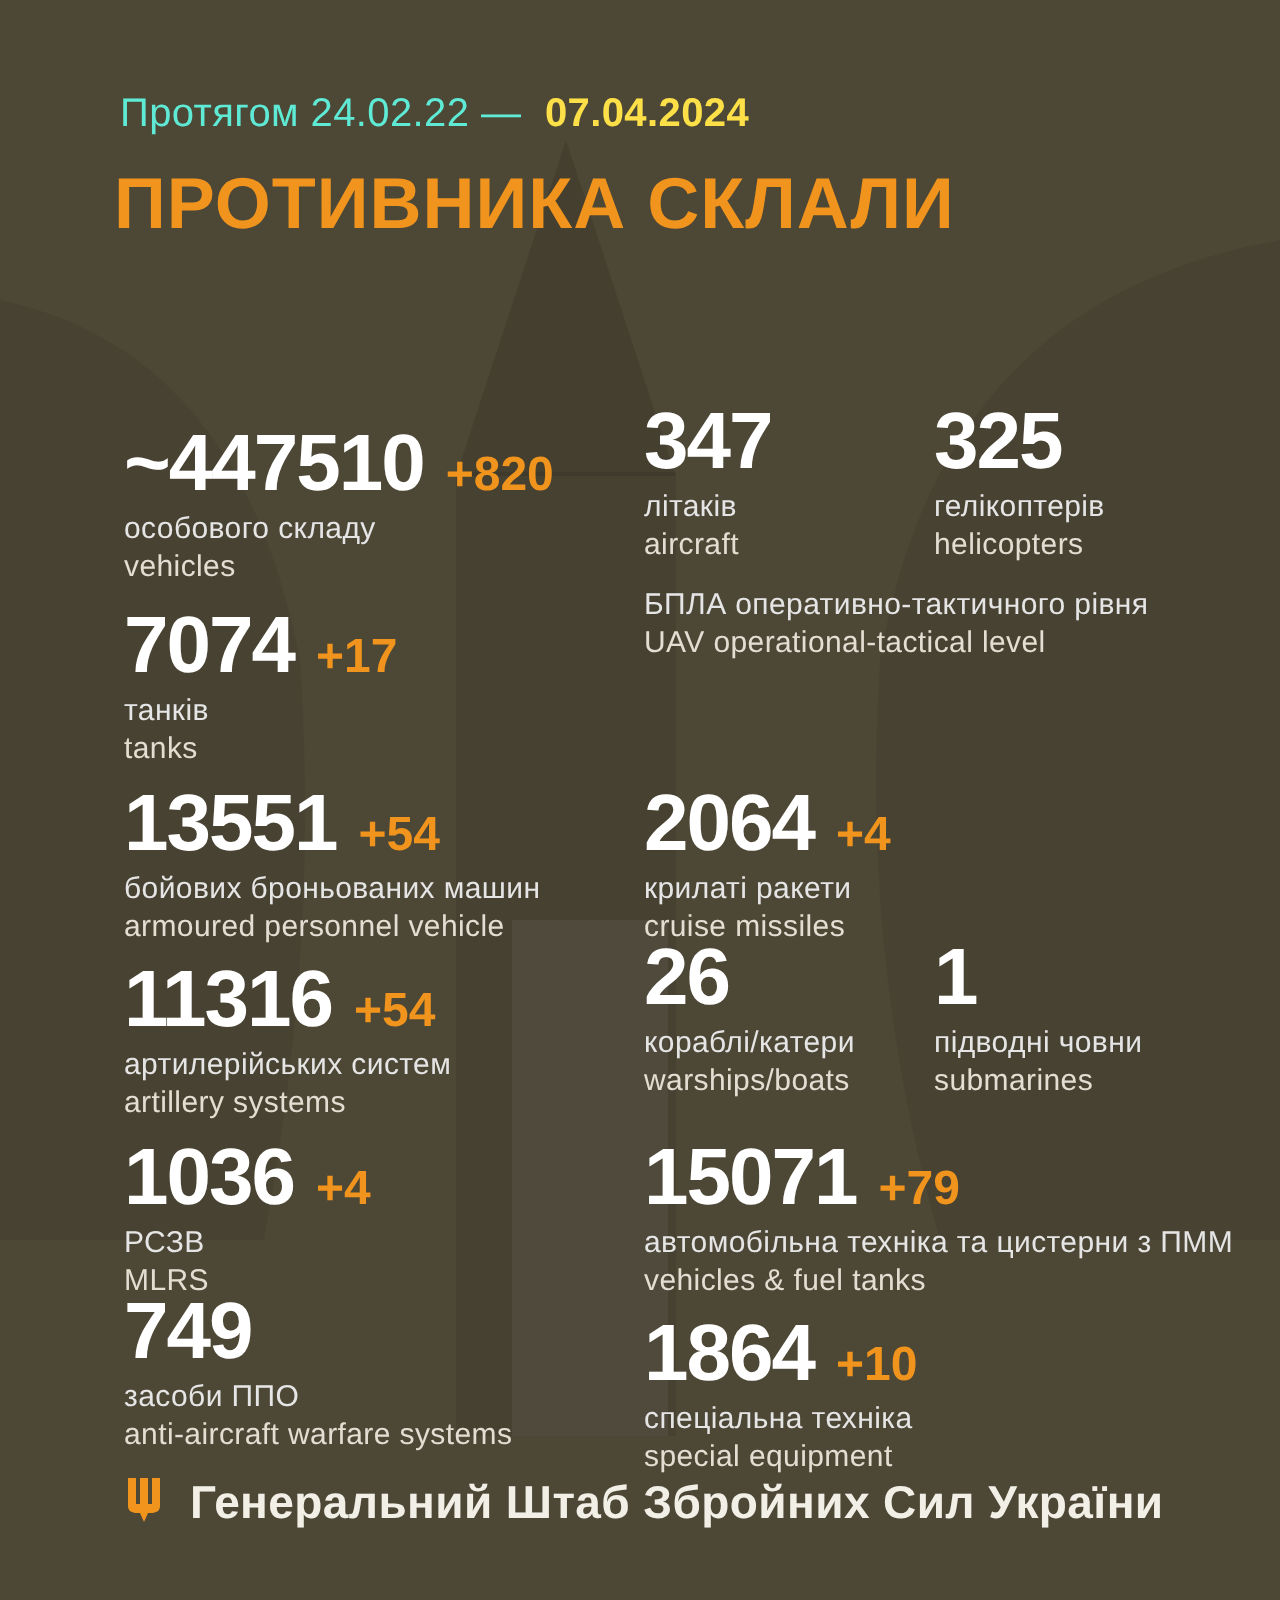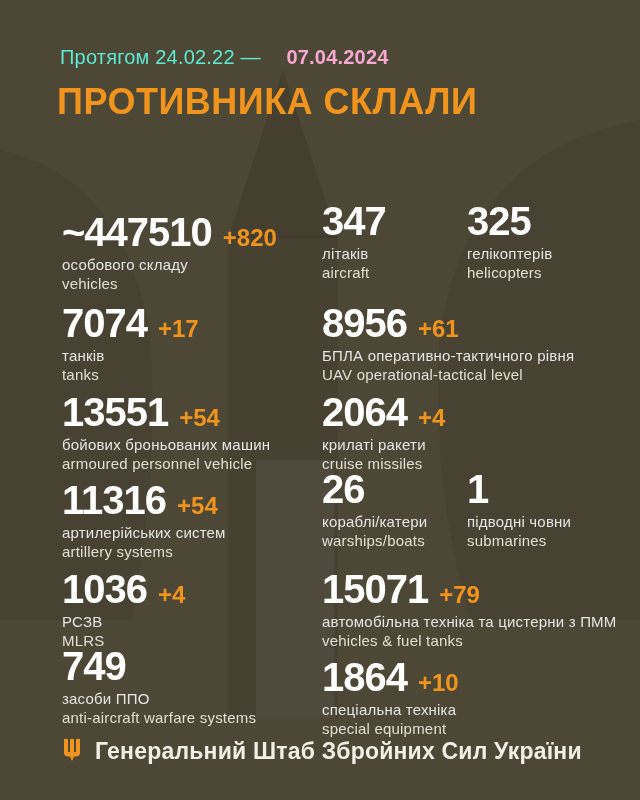--- a/index.html
+++ b/index.html
@@ -13,21 +13,21 @@
   }
   #watermark{position:absolute;inset:0;z-index:0;pointer-events:none;}
   .layer{position:absolute;z-index:1;}
 
   
   .date-line{
     position:absolute;left:60px;top:46px;
     font-size:20px;letter-spacing:.2px;white-space:nowrap;
   }
   .date-period{color:#5eead4;font-weight:500;}
-  .date-current{color:#f9a8d4;font-weight:700;margin-left:20px;}
+  .date-current{color:#fde047;font-weight:700;margin-left:6px;}
   .title{
     position:absolute;left:57px;top:80px;
     color:#f0941d;font-weight:700;
     font-size:36px;line-height:43px;letter-spacing:.5px;
     white-space:nowrap;
   }
 
   
   .stat{position:absolute;white-space:nowrap;z-index:1;}
   .num-row{display:flex;align-items:baseline;}
@@ -111,24 +111,20 @@
   <div class="stat" style="left:62px;top:291px">
     <div class="num-row">
       <span class="num">7074</span>
       <span class="delta">+17</span>
     </div>
     <div class="label-uk">танків</div>
     <div class="label-en">tanks</div>
   </div>
 
   <div class="stat" style="left:322px;top:291px">
-    <div class="num-row">
-      <span class="num">8956</span>
-      <span class="delta">+61</span>
-    </div>
     <div class="label-uk">БПЛА оперативно-тактичного рівня</div>
     <div class="label-en">UAV operational-tactical level</div>
   </div>
 
   <div class="stat" style="left:62px;top:380px">
     <div class="num-row">
       <span class="num">13551</span>
       <span class="delta">+54</span>
     </div>
     <div class="label-uk">бойових броньованих машин</div>

